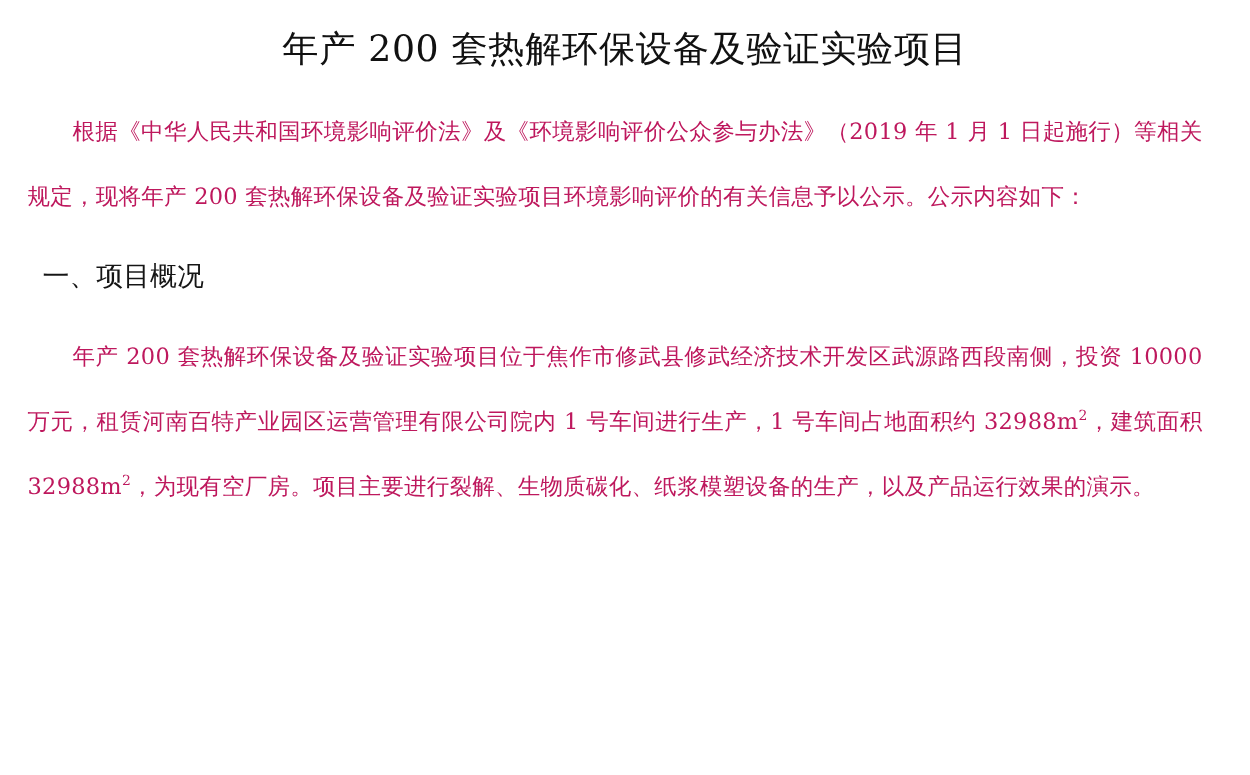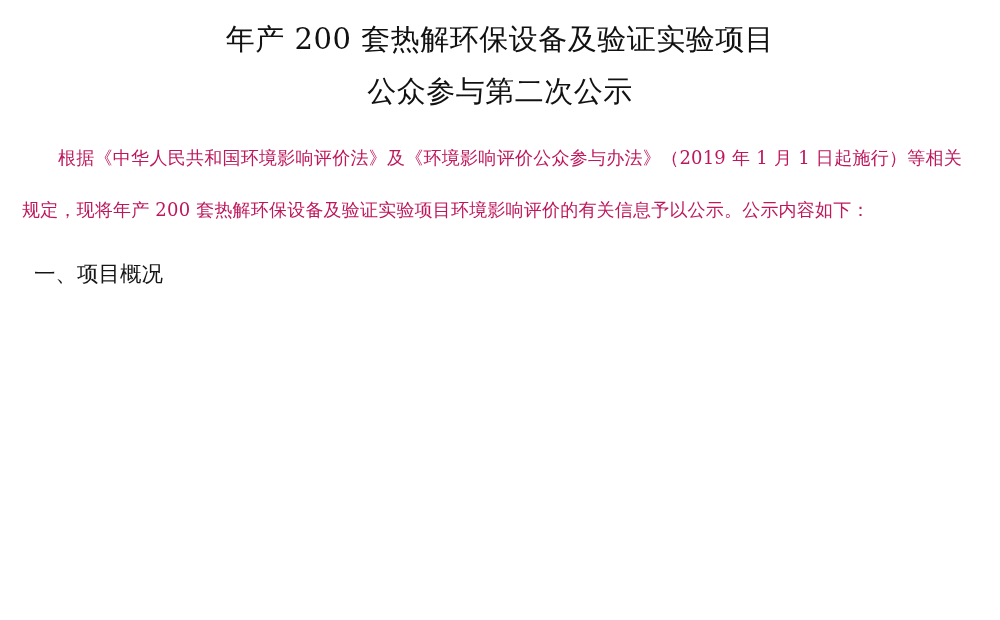--- a/index.html
+++ b/index.html
@@ -66,25 +66,25 @@
     line-height: 0;
   }
 </style>
 </head>
 <body>
 
 <div class="page">
 
   <div class="doc-title">
     <span class="title-line-1">年产 200 套热解环保设备及验证实验项目</span>
-    <span class="title-line-2">公众参与第二次公示</span>
   </div>
 
   <div class="body-block">
 
     <p class="para indent">根据《中华人民共和国环境影响评价法》及《环境影响评价公众参与办法》（2019 年 1 月 1 日起施行）等相关规定，现将年产 200 套热解环保设备及验证实验项目环境影响评价的有关信息予以公示。公示内容如下：</p>
 
     <p class="section-heading">一、项目概况</p>
 
+    <p class="para indent"><span>年产 200 套热解环保设备及验证实验项目位于焦作市修武县修武经济技术开发区武源路西段南侧，投资 10000 万元，租赁河南百特产业园区运营管理有限公司院内 1 号车间进行生产，1 号车间占地面积约 32988m</span><sup>2</sup><span>，建筑面积 32988m</span><sup>2</sup><span>，为现有空厂房。项目主要进行裂解、生物质碳化、纸浆模塑设备的生产，以及产品运行效果的演示。</span></p>
 
   </div>
 
 </div>
 
 </body></html>

